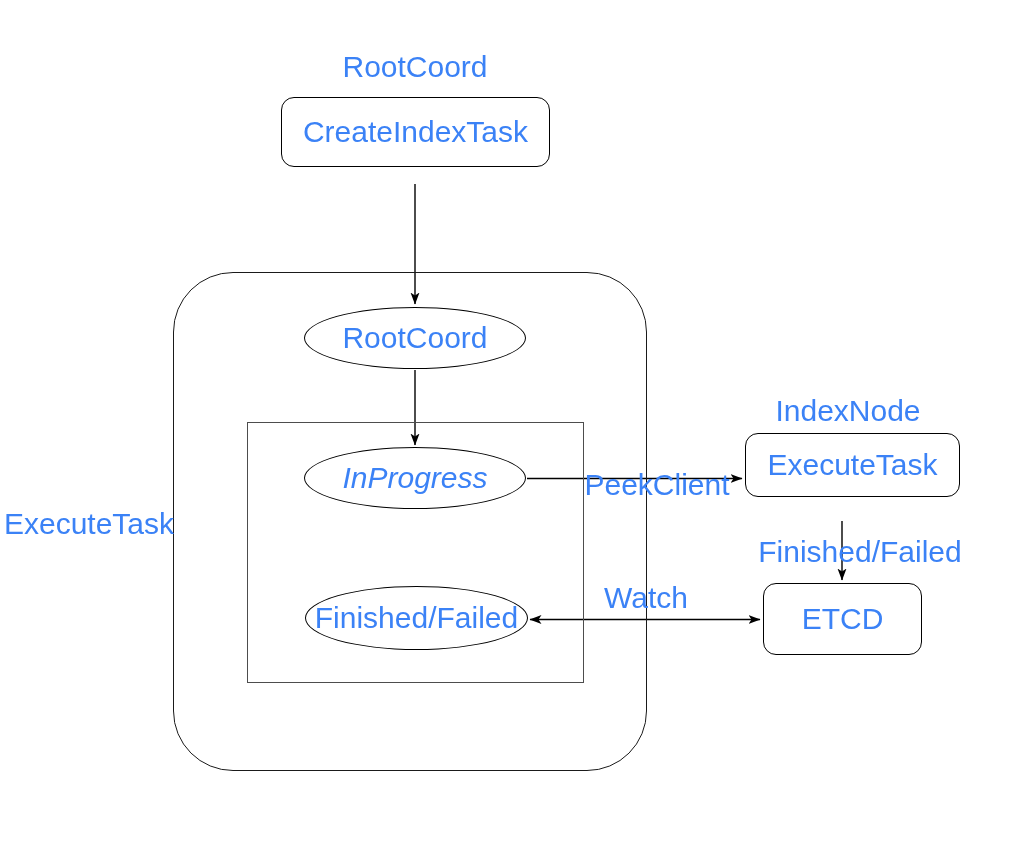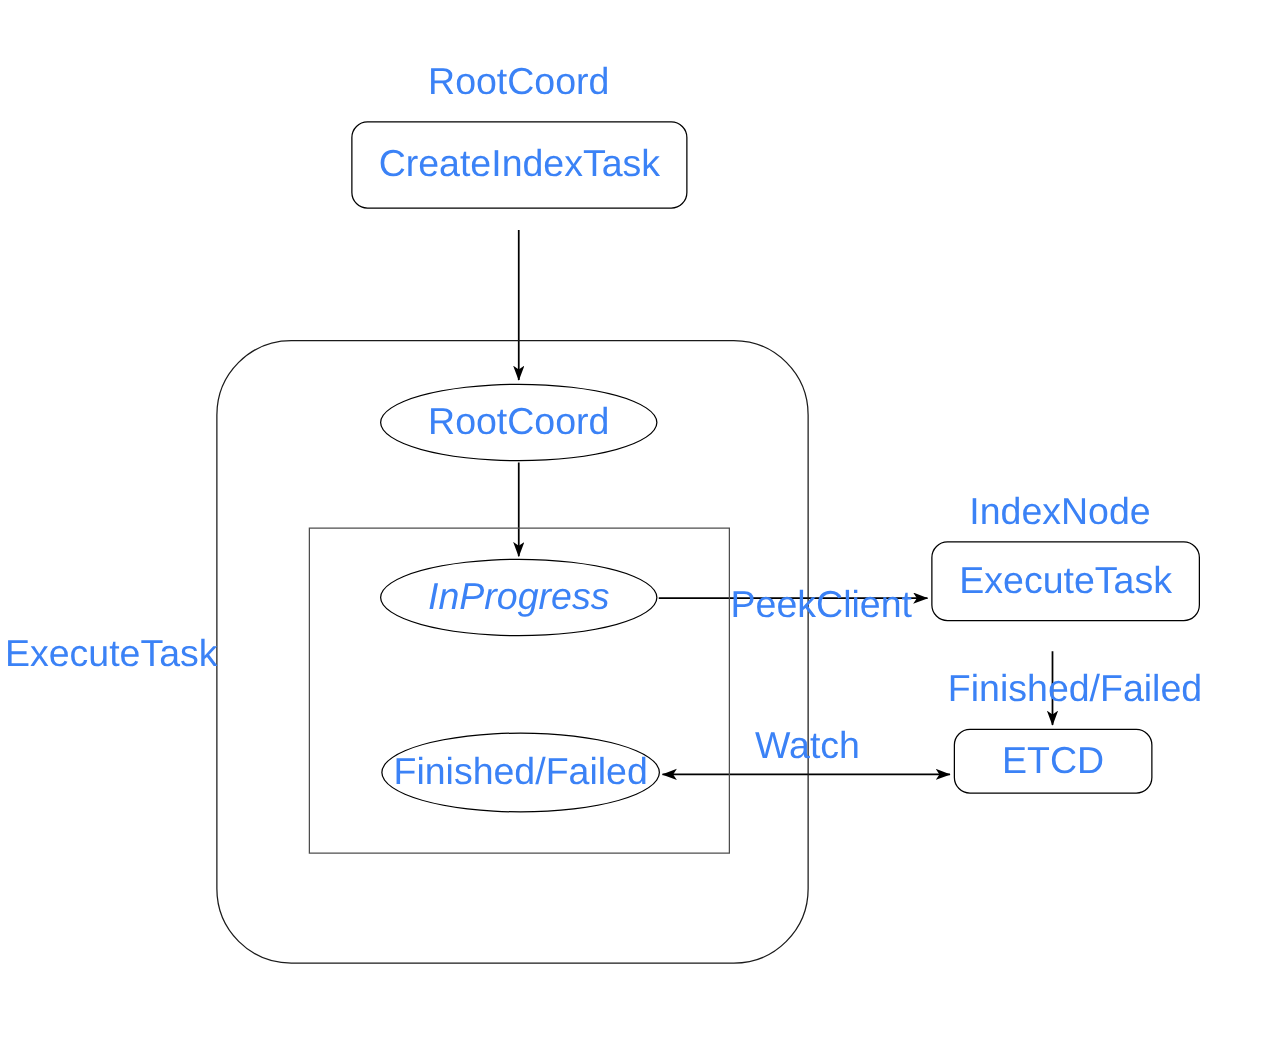--- a/index.html
+++ b/index.html
@@ -74,19 +74,19 @@
   <div class="node rounded" style="left:281px;top:97px;width:269px;height:70px;">CreateIndexTask</div>
 
   <div class="node ellipse" style="left:304px;top:307px;width:222px;height:62px;">RootCoord</div>
 
   <div class="node ellipse" style="left:304px;top:447px;width:222px;height:62px;font-style:italic;">InProgress</div>
 
   <div class="node ellipse" style="left:305px;top:586px;width:223px;height:64px;">Finished/Failed</div>
 
   <div class="node rounded" style="left:745px;top:433px;width:215px;height:64px;">ExecuteTask</div>
 
-  <div class="node rounded" style="left:763px;top:583px;width:159px;height:52px;">ETCD</div>
+  <div class="node rounded" style="left:763px;top:583px;width:159px;height:72px;">ETCD</div>
 
   <div class="lbl" style="left:657px;top:484px;">PeekClient</div>
   <div class="lbl" style="left:646px;top:597px;">Watch</div>
   <div class="lbl" style="left:860px;top:551px;">Finished/Failed</div>
 
 </div>
 
 </body></html>

